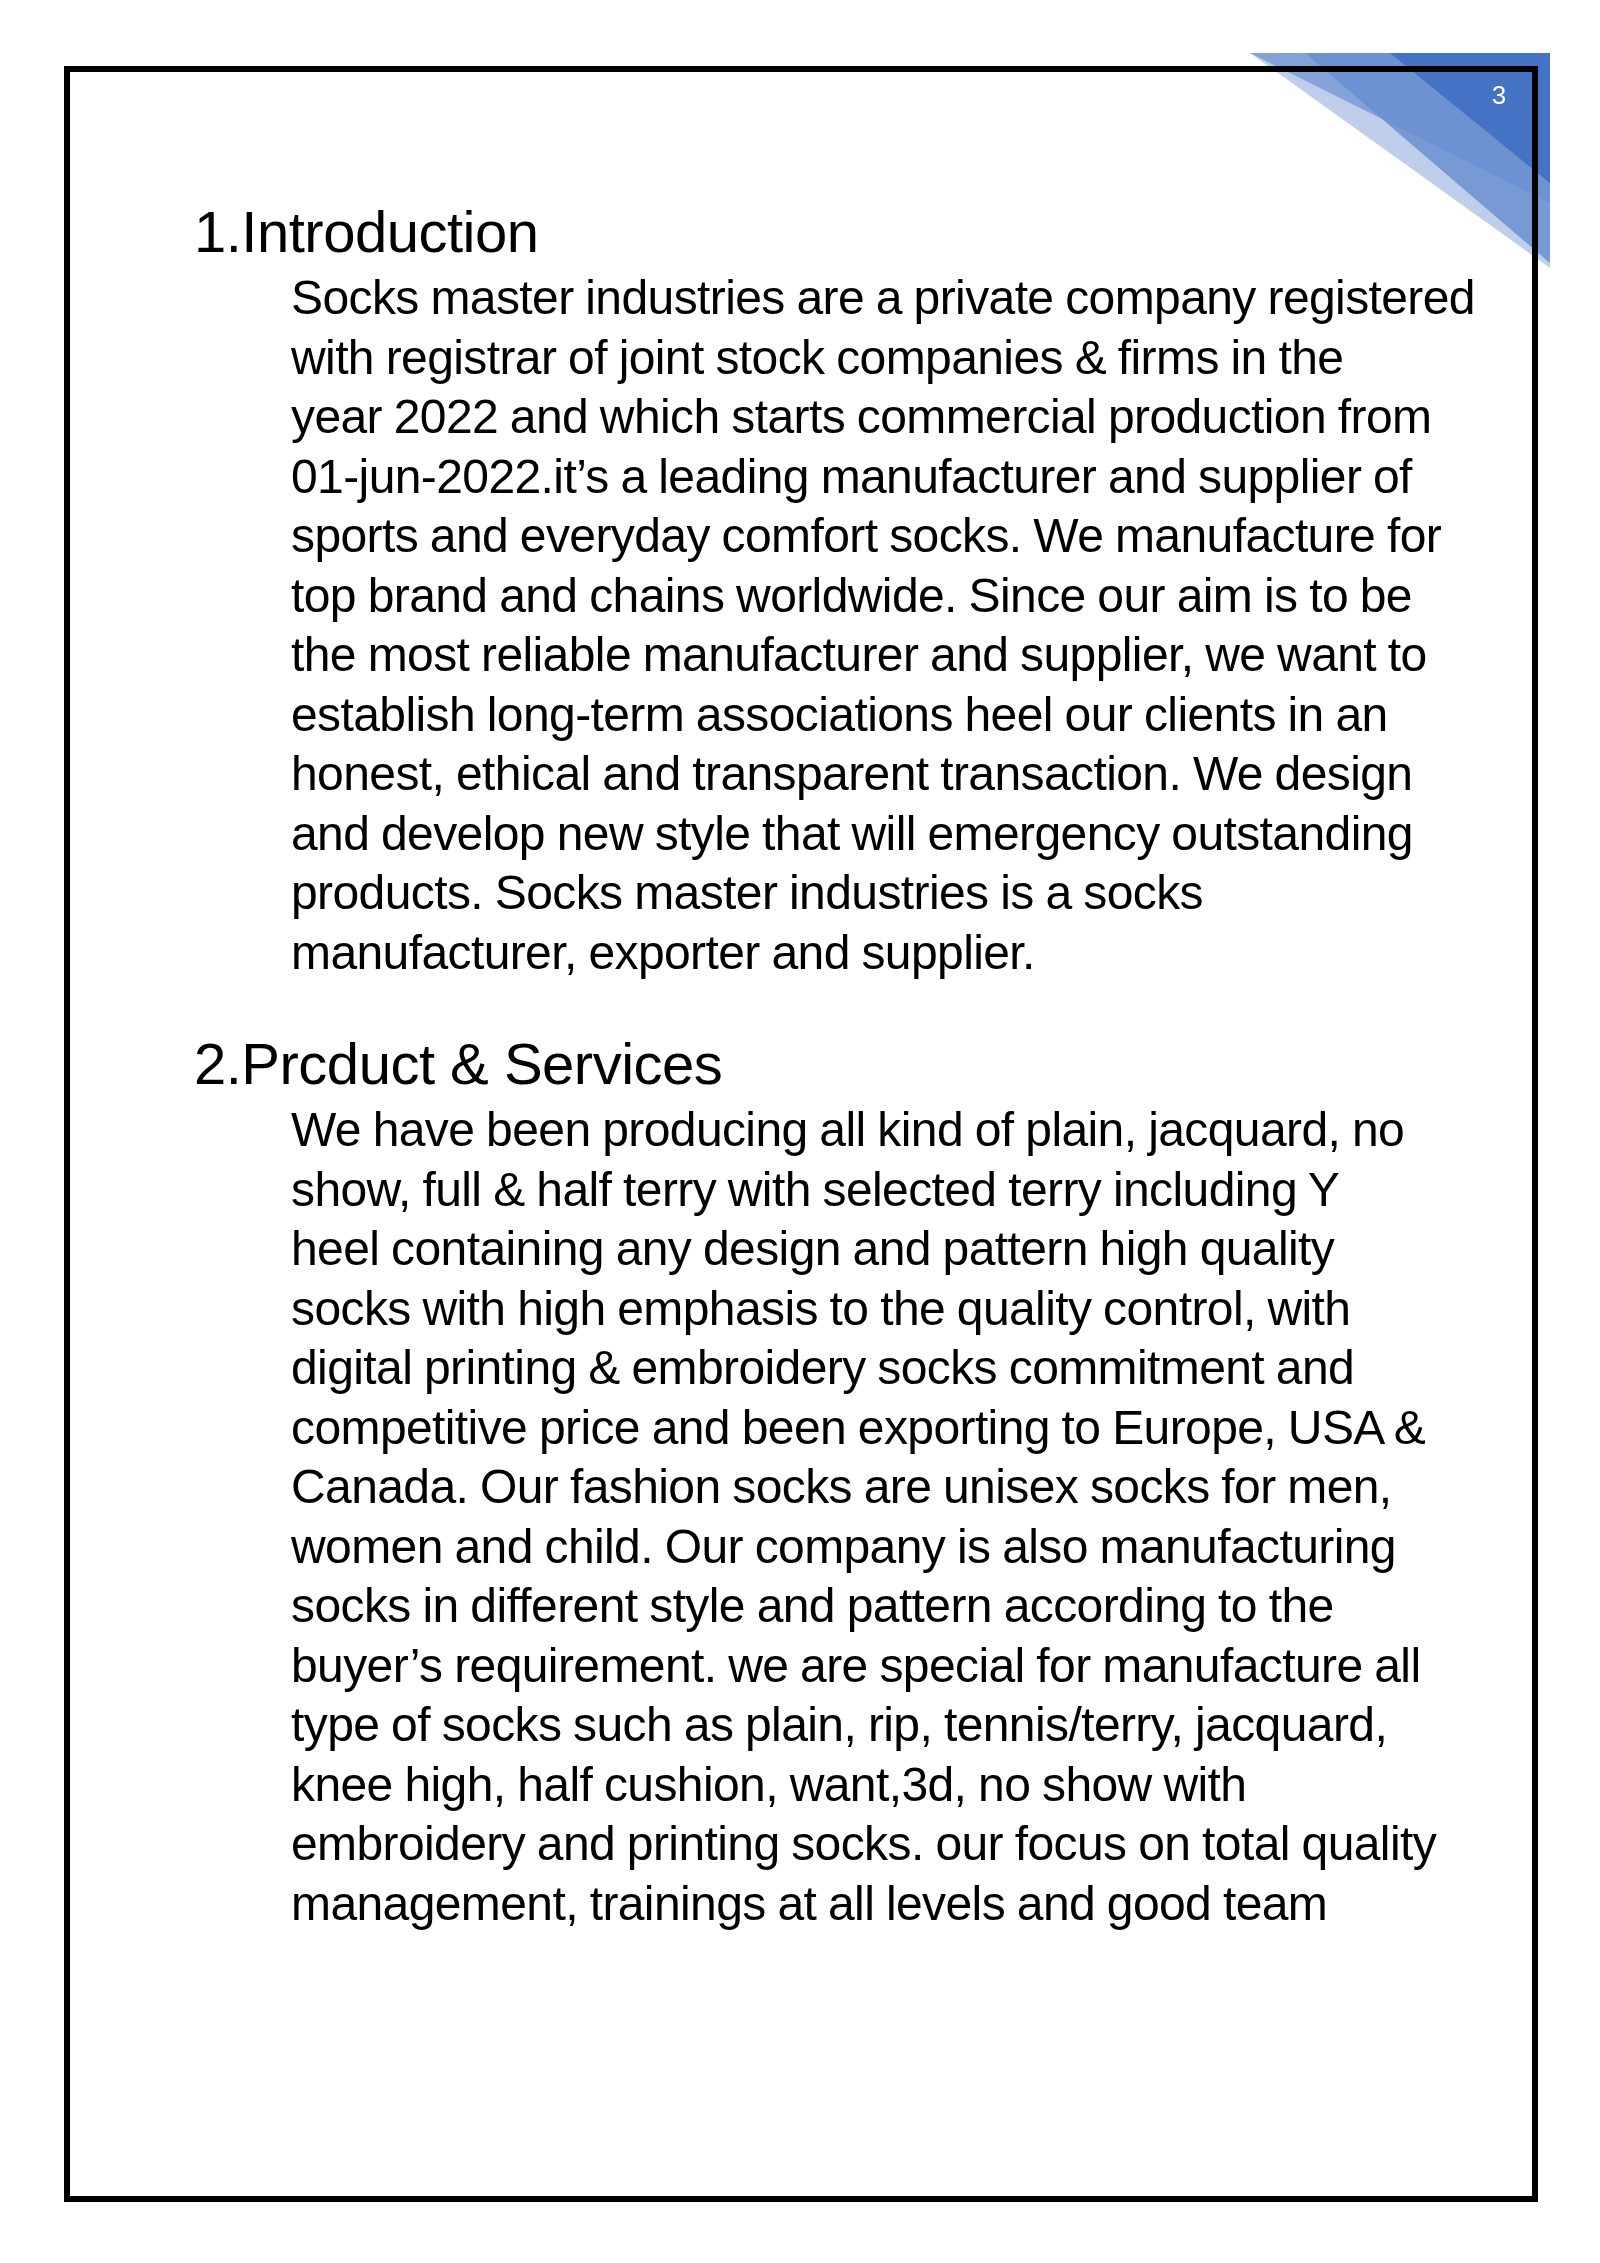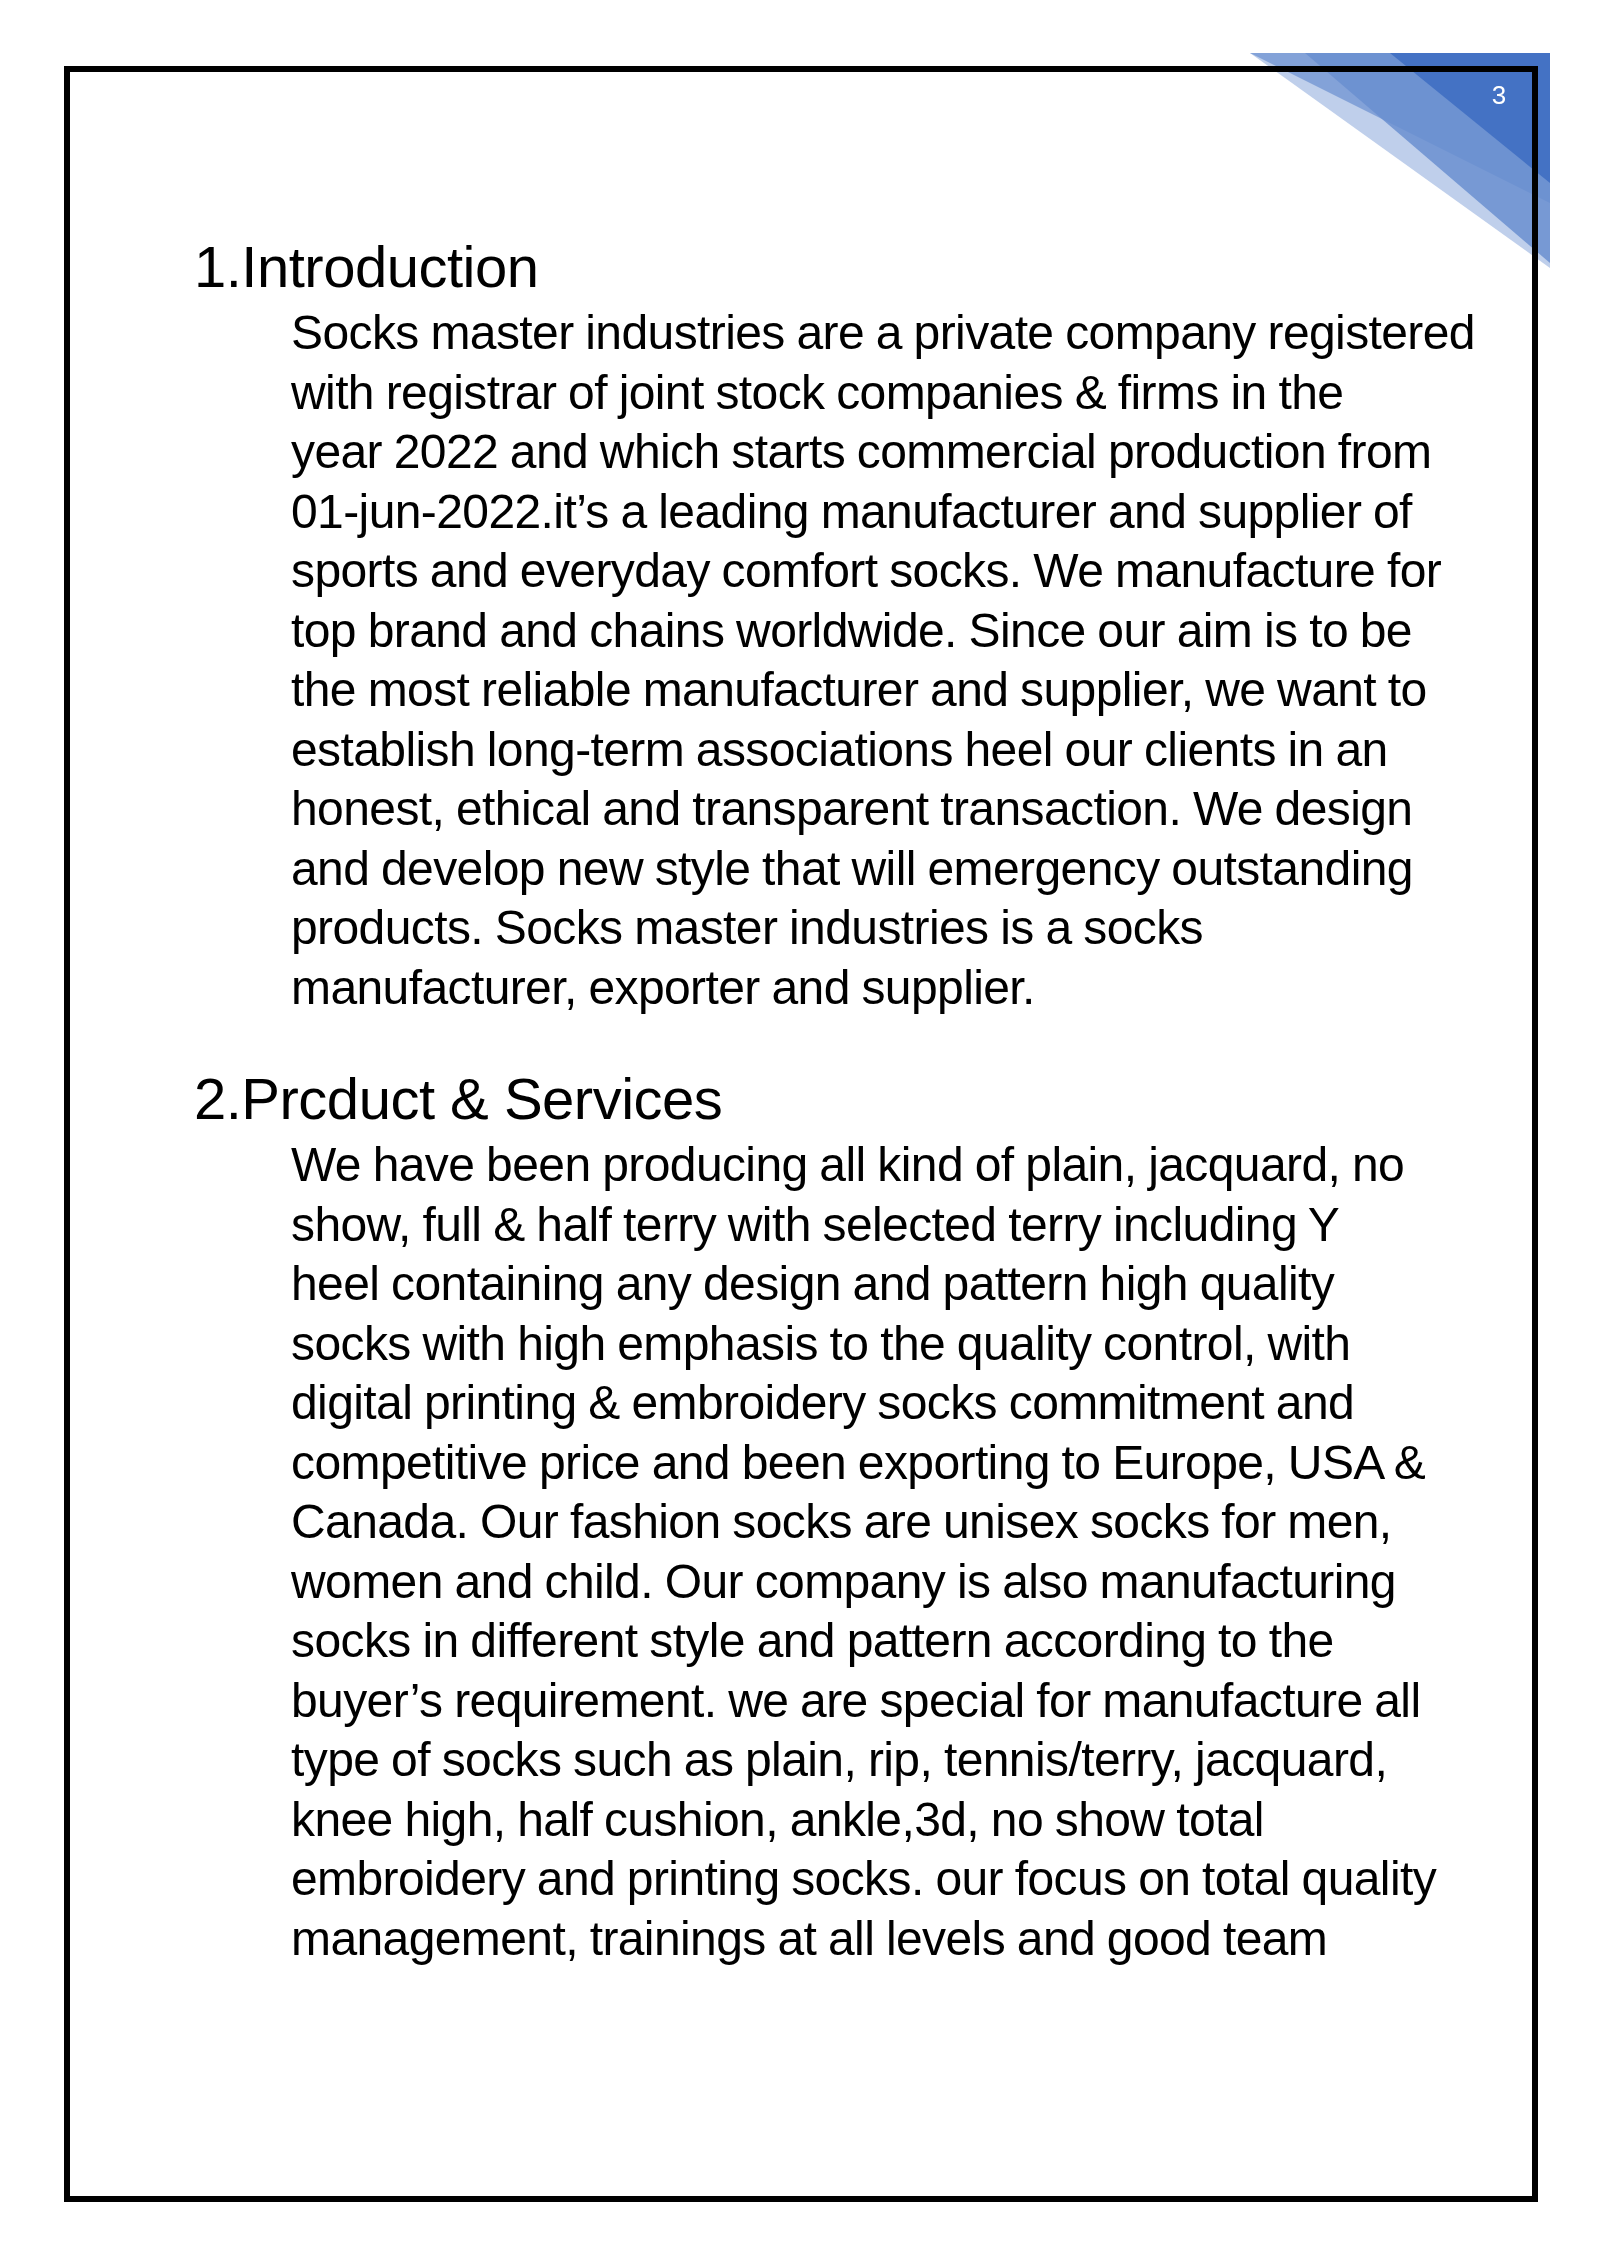--- a/index.html
+++ b/index.html
@@ -39,21 +39,20 @@
       text-align: center;
       font-size: 26px;
       color: #ffffff;
       font-family: "Liberation Sans", sans-serif;
     }
     .content {
       position: absolute;
       left: 194px;
       top: 198px;
       width: 1240px;
-      margin-top: 35px;
     }
     .section {
       margin: 0;
     }
     .section-heading {
       font-size: 58px;
       line-height: 68px;
       font-weight: normal;
       margin: 0 0 2px 0;
       letter-spacing: -0.5px;
@@ -114,18 +113,18 @@
       <span class="line">show, full &amp; half terry with selected terry including Y</span>
       <span class="line">heel containing any design and pattern high quality</span>
       <span class="line">socks with high emphasis to the quality control, with</span>
       <span class="line">digital printing &amp; embroidery socks commitment and</span>
       <span class="line">competitive price and been exporting to Europe, USA &amp;</span>
       <span class="line">Canada. Our fashion socks are unisex socks for men,</span>
       <span class="line">women and child. Our company is also manufacturing</span>
       <span class="line">socks in different style and pattern according to the</span>
       <span class="line">buyer’s requirement. we are special for manufacture all</span>
       <span class="line">type of socks such as plain, rip, tennis/terry, jacquard,</span>
-      <span class="line">knee high, half cushion, ankle,3d, no show total</span>
+      <span class="line">knee high, half cushion, want,3d, no show with</span>
       <span class="line">embroidery and printing socks. our focus on total quality</span>
       <span class="line">management, trainings at all levels and good team</span>
     </p>
   </div>
 </div>
 
 </body></html>

